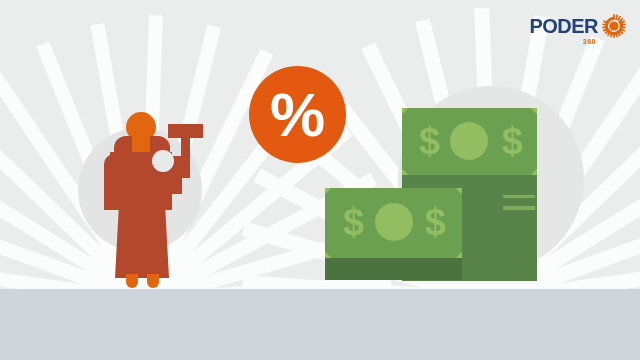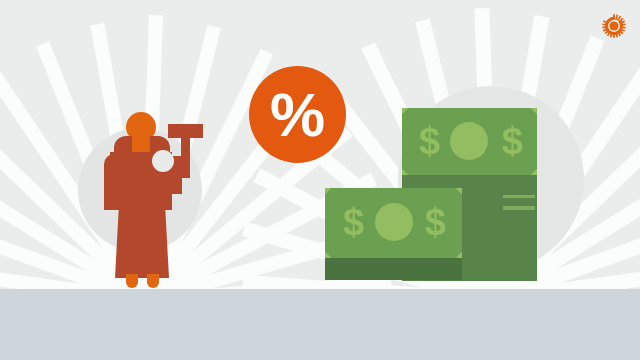--- a/index.html
+++ b/index.html
@@ -178,20 +178,24 @@
       <div class="corner c-bl"></div>
       <div class="corner c-br"></div>
       <div class="circ" style="left:50px;top:15px;width:38px;height:38px;"></div>
       <span class="dollar" style="left:18px;top:15px;font-size:38px;">$</span>
       <span class="dollar" style="right:16px;top:15px;font-size:38px;">$</span>
     </div>
     <div class="base-bot"></div>
   </div>
 
   <div class="logo">
+    <div class="logo-word">
+      <div class="logo-poder">PODER</div>
+      <div class="logo-360">360</div>
+    </div>
     <div class="logo-mark">
       <svg width="26" height="26" viewBox="0 0 26 26" aria-hidden="true">
         <g id="spiral-rays">
             <rect x="12.2" y="1.2" width="1.7" height="5.4" fill="#e2650f" transform="rotate(0 13 13)"></rect>
             <rect x="12.2" y="1.2" width="1.7" height="5.4" fill="#e2650f" transform="rotate(16.363636363636363 13 13)"></rect>
             <rect x="12.2" y="1.2" width="1.7" height="5.4" fill="#e2650f" transform="rotate(32.72727272727273 13 13)"></rect>
             <rect x="12.2" y="1.2" width="1.7" height="5.4" fill="#e2650f" transform="rotate(49.090909090909086 13 13)"></rect>
             <rect x="12.2" y="1.2" width="1.7" height="5.4" fill="#e2650f" transform="rotate(65.45454545454545 13 13)"></rect>
             <rect x="12.2" y="1.2" width="1.7" height="5.4" fill="#e2650f" transform="rotate(81.81818181818181 13 13)"></rect>
             <rect x="12.2" y="1.2" width="1.7" height="5.4" fill="#e2650f" transform="rotate(98.18181818181817 13 13)"></rect>

